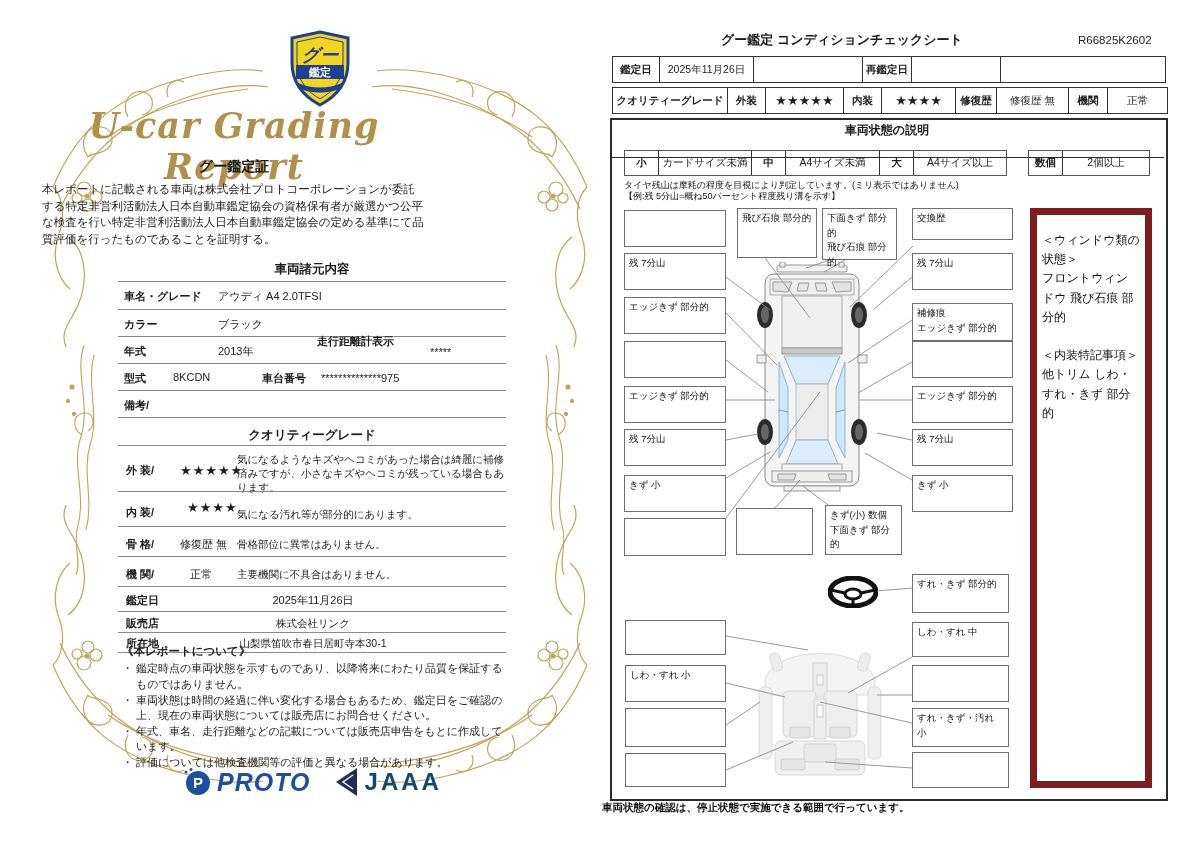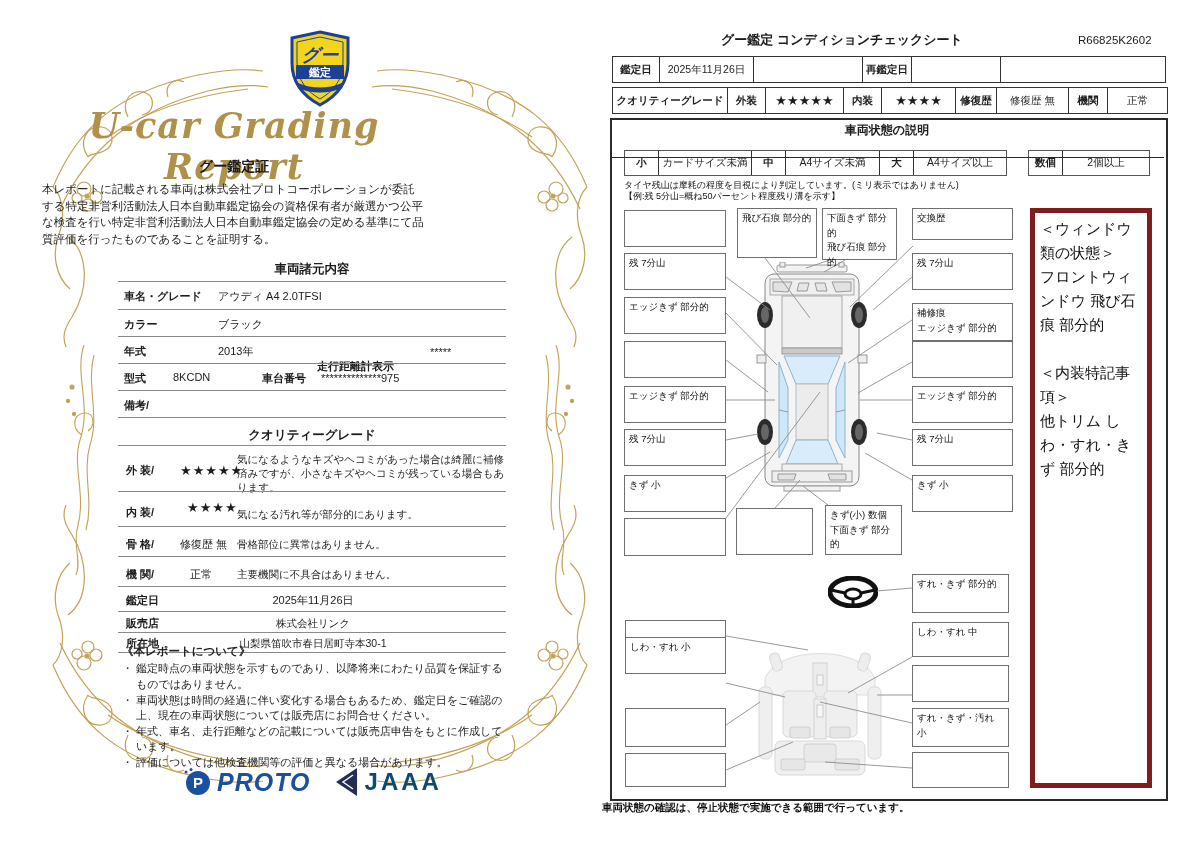--- a/index.html
+++ b/index.html
@@ -40,22 +40,22 @@
           text-align:center;font-size:10.5px;}
   .tbl .c:last-child{border-right:none;}
   .tbl .lab{font-weight:bold;}
   .bigbox{position:absolute;left:10px;top:93px;width:554px;height:679px;border:2px solid #2b2b2b;background:#fff;}
   .bigbox-title{position:absolute;left:10px;top:93px;width:554px;height:40px;line-height:24px;
                 text-align:center;font-weight:bold;font-size:12px;border-bottom:1px solid #2b2b2b;
                 box-sizing:border-box;z-index:2;}
   .note{position:absolute;font-size:9px;z-index:2;color:#111;line-height:1.3;}
   .abox{position:absolute;border:1px solid #6f6f6f;background:#fff;z-index:3;
         font-size:9.5px;line-height:1.55;padding:2px 4px;box-sizing:border-box;color:#111;}
-  .nbox{position:absolute;border:5px solid #7f1d1d;background:#fff;z-index:3;
-        font-size:15px;line-height:1.6;padding:4px 5px;box-sizing:border-box;color:#111;}
+  .nbox{position:absolute;border:7px solid #7f1d1d;background:#fff;z-index:3;
+        font-size:12px;line-height:1.6;padding:16px 5px;box-sizing:border-box;color:#111;}
   .lines{position:absolute;left:0;top:0;z-index:2;pointer-events:none;}
   .carsvg,.intsvg{position:absolute;z-index:1;}
   .wheelicon{position:absolute;z-index:2;}
   .rp-foot{position:absolute;left:2px;top:776px;font-size:10.5px;font-weight:600;color:#111;}
 </style>
 </head>
 <body>
 
 <div class="stage">
 
@@ -114,21 +114,21 @@
 
     <div class="rule" style="left:78px;top:266px;"></div>
     <div class="cell b" style="left:84px;top:274px;">車名・グレード</div>
     <div class="cell" style="left:178px;top:274px;">アウディ A4 2.0TFSI</div>
     <div class="rule" style="left:78px;top:294px;"></div>
     <div class="cell b" style="left:84px;top:302px;">カラー</div>
     <div class="cell" style="left:178px;top:302px;">ブラック</div>
     <div class="rule" style="left:78px;top:321px;"></div>
     <div class="cell b" style="left:84px;top:329px;">年式</div>
     <div class="cell" style="left:178px;top:329px;">2013年</div>
-    <div class="cell b" style="left:277px;top:344px;">走行距離計表示</div>
+    <div class="cell b" style="left:277px;top:319px;">走行距離計表示</div>
     <div class="cell" style="left:390px;top:331px;">*****</div>
     <div class="rule" style="left:78px;top:348px;"></div>
     <div class="cell b" style="left:84px;top:356px;">型式</div>
     <div class="cell" style="left:133px;top:356px;">8KCDN</div>
     <div class="cell b" style="left:222px;top:356px;">車台番号</div>
     <div class="cell" style="left:281px;top:357px;">**************975</div>
     <div class="rule" style="left:78px;top:375px;"></div>
     <div class="cell b" style="left:84px;top:383px;">備考/</div>
     <div class="rule" style="left:78px;top:402px;"></div>
 
@@ -382,19 +382,19 @@
       <span>＜内装特記事項＞</span><br>
       <span>他トリム しわ・すれ・きず 部分的</span>
     </div>
 
     <div class="abox" style="left:312px;top:549px;width:97px;height:39px;"><span>すれ・きず 部分的</span></div>
     <div class="abox" style="left:312px;top:597px;width:97px;height:35px;"><span>しわ・すれ 中</span></div>
     <div class="abox" style="left:312px;top:640px;width:97px;height:37px;"></div>
     <div class="abox" style="left:312px;top:683px;width:97px;height:39px;"><span>すれ・きず・汚れ 小</span></div>
     <div class="abox" style="left:312px;top:727px;width:97px;height:36px;"></div>
     <div class="abox" style="left:25px;top:595px;width:101px;height:35px;"></div>
-    <div class="abox" style="left:25px;top:612px;width:101px;height:37px;"><span>しわ・すれ 小</span></div>
+    <div class="abox" style="left:25px;top:640px;width:101px;height:37px;"><span>しわ・すれ 小</span></div>
     <div class="abox" style="left:25px;top:683px;width:101px;height:39px;"></div>
     <div class="abox" style="left:25px;top:728px;width:101px;height:34px;"></div>
 
     <div class="rp-foot">車両状態の確認は、停止状態で実施できる範囲で行っています。</div>
   </div>
 </div>
 
 </body></html>

